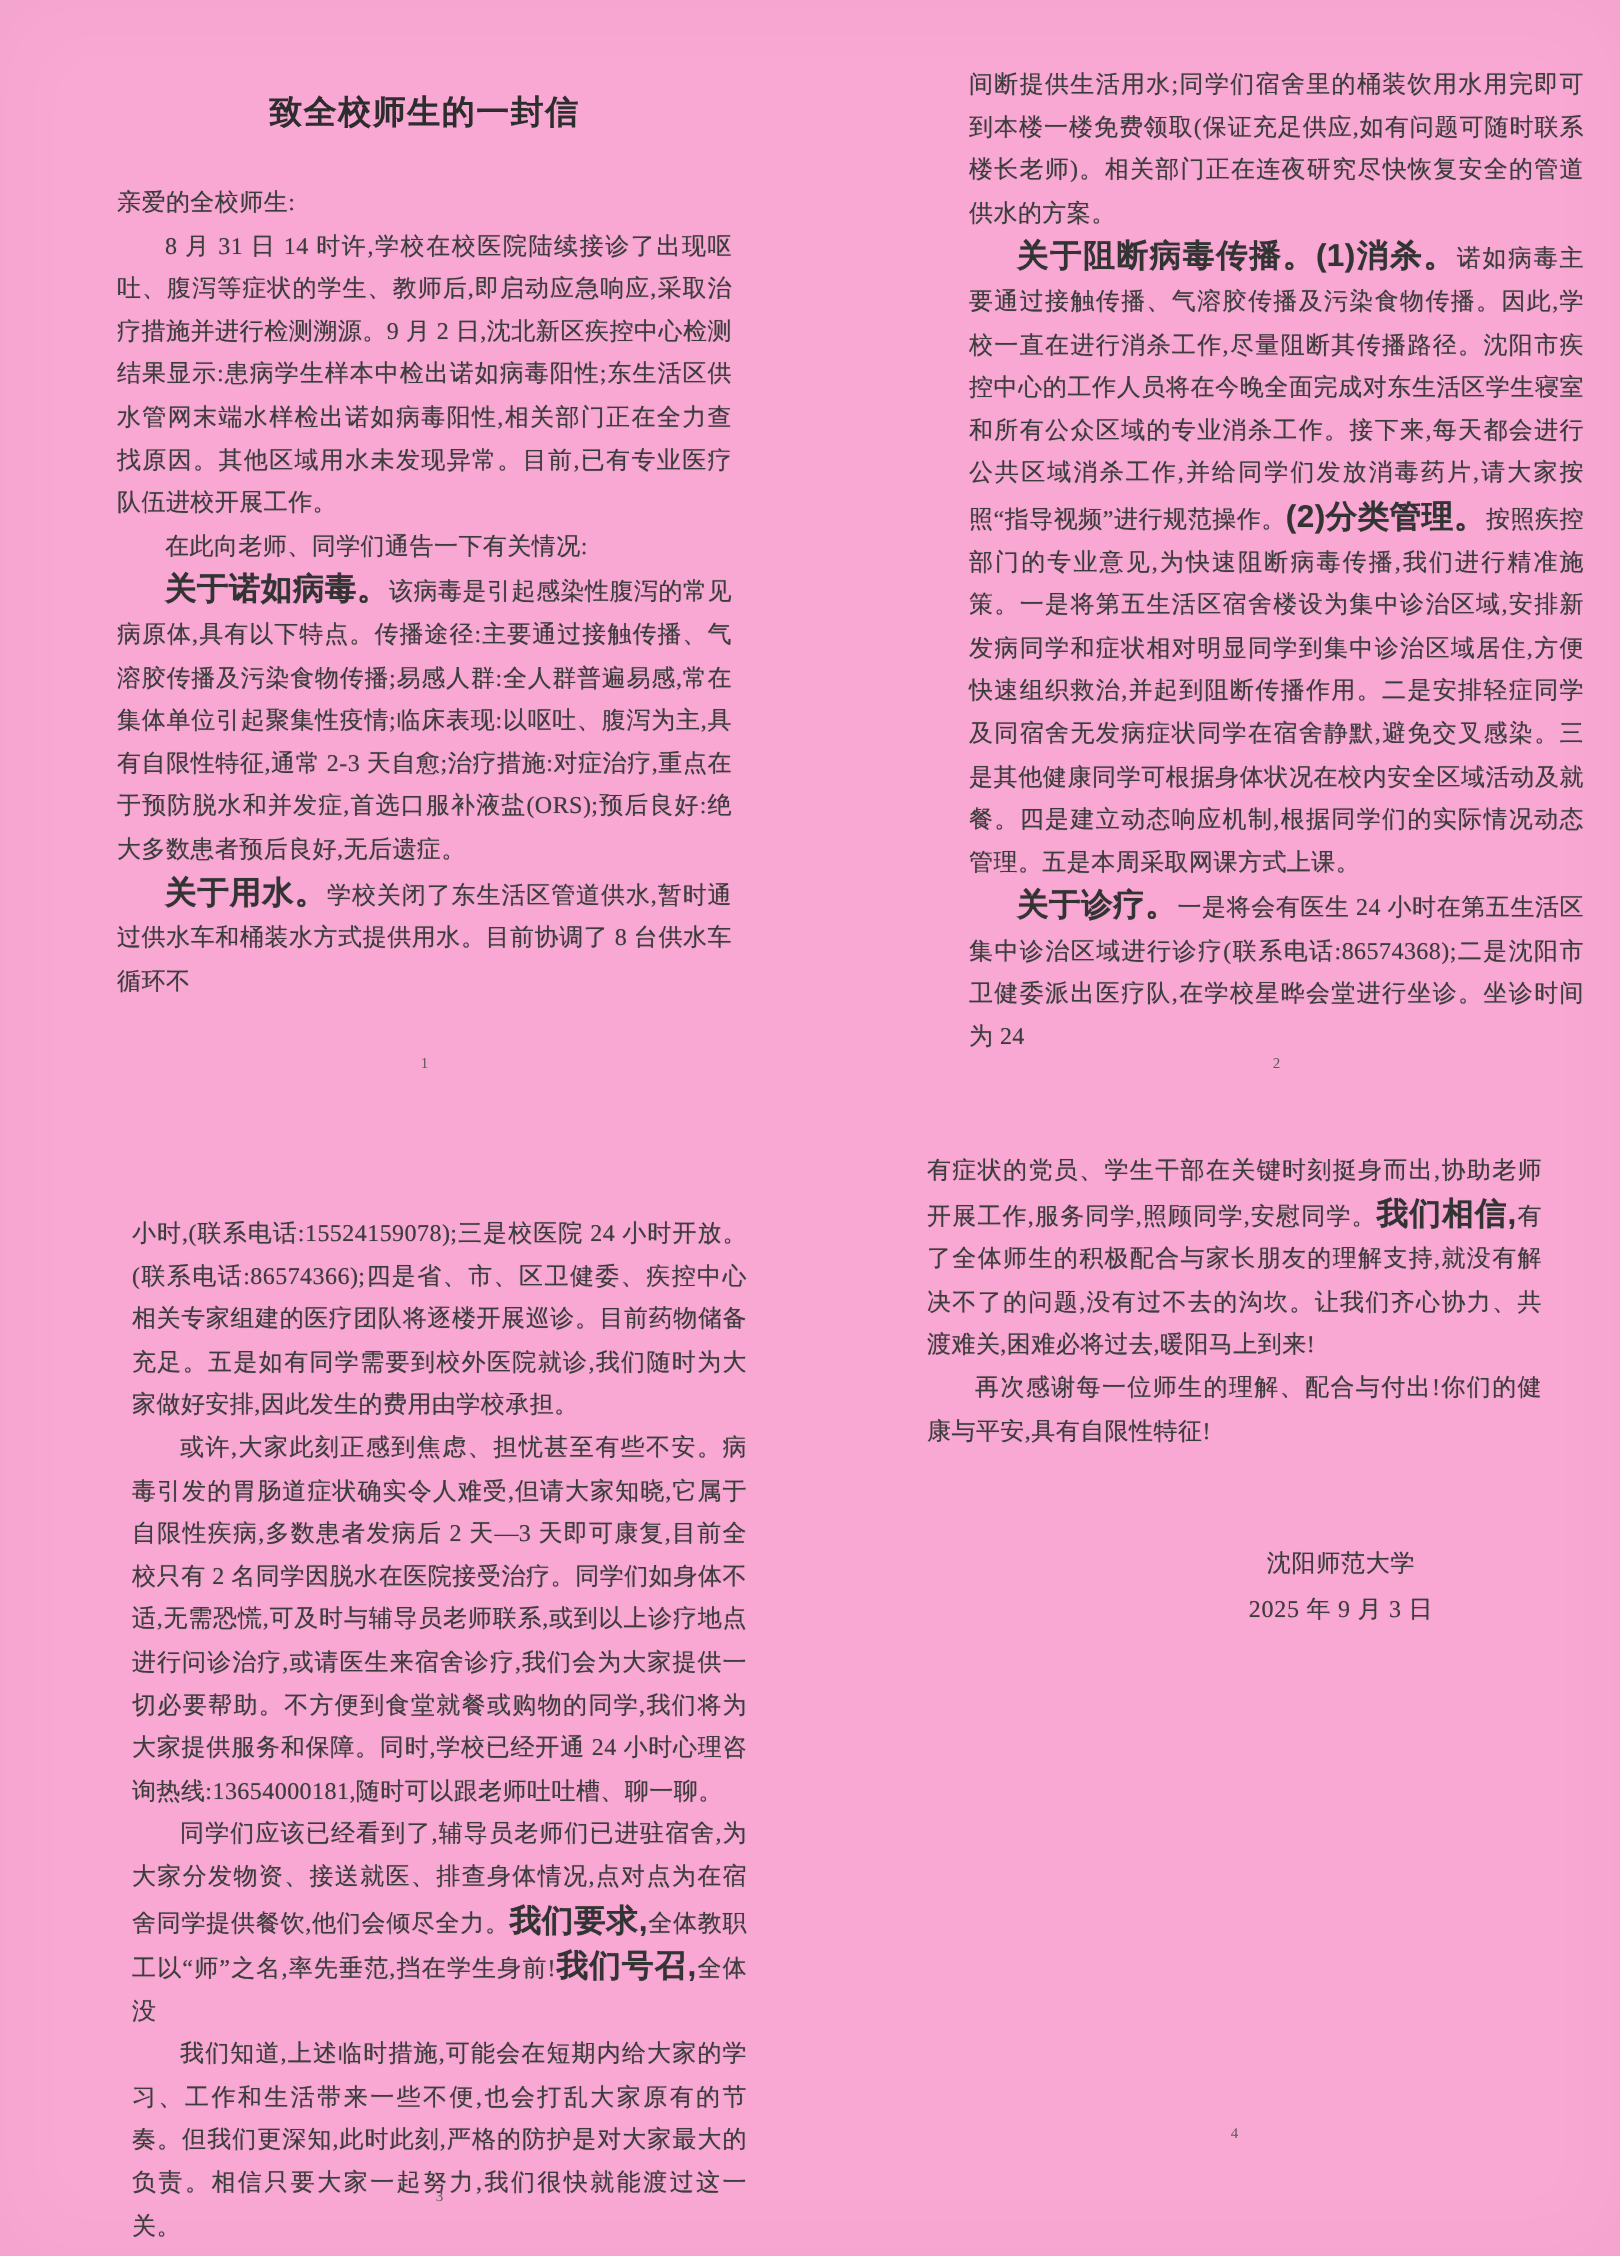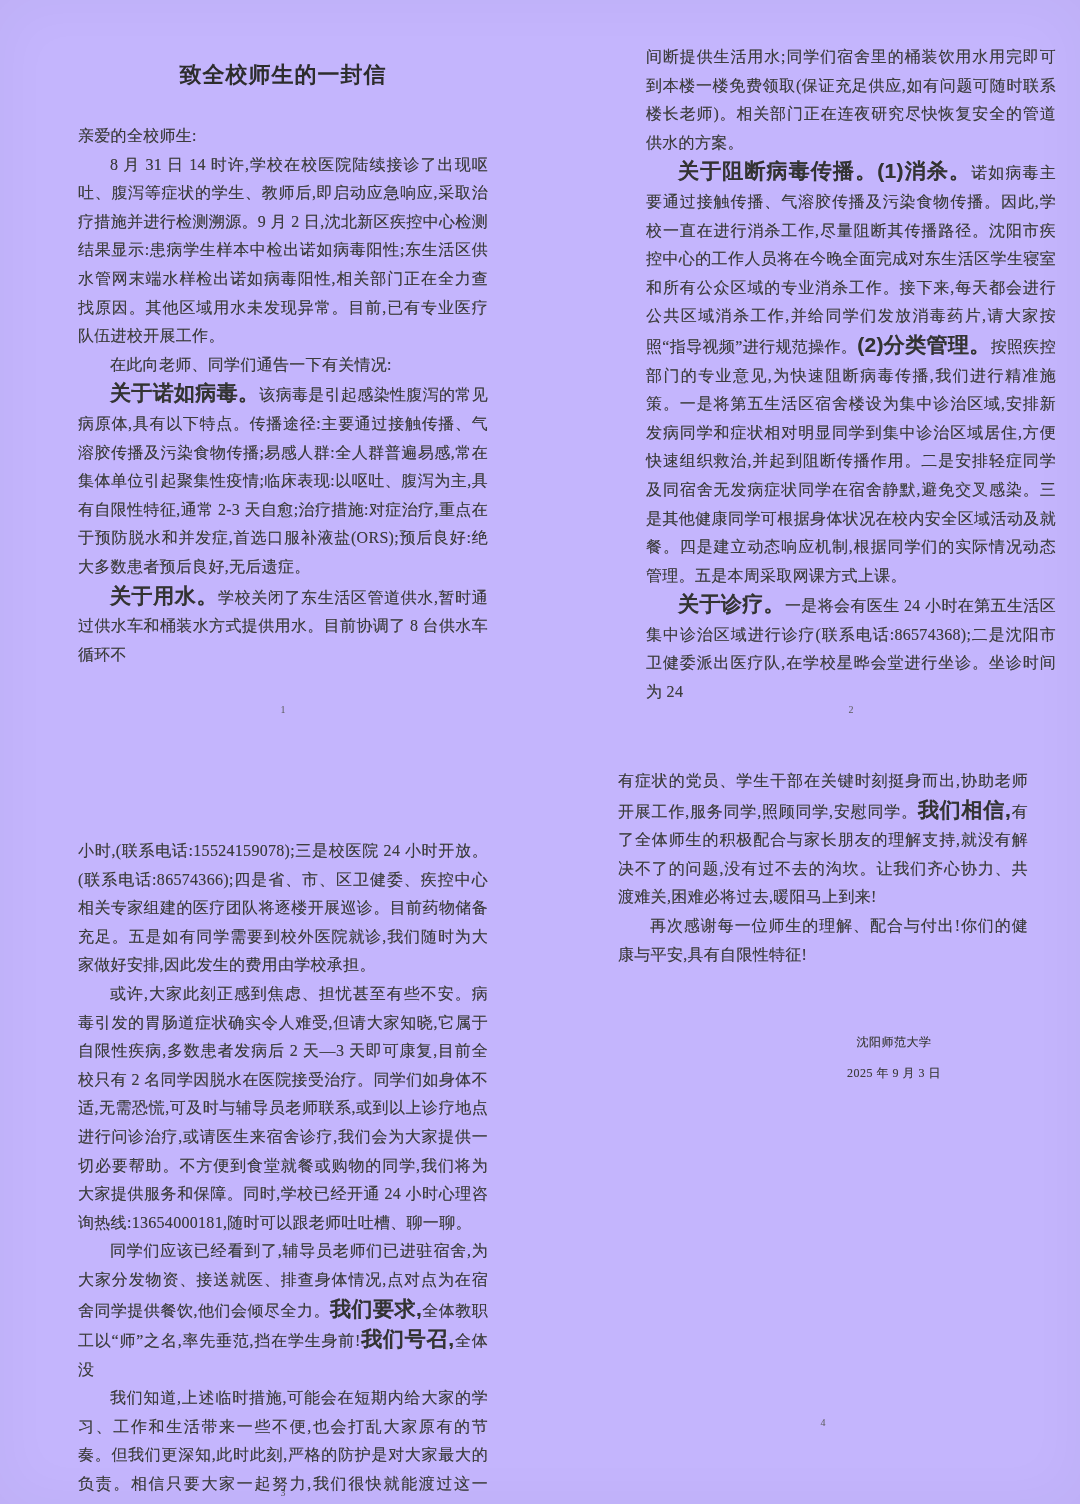--- a/index.html
+++ b/index.html
@@ -5,33 +5,33 @@
   html, body {
     margin: 0;
     padding: 0;
     background: #e8e8e8;
   }
   .canvas {
     position: relative;
     width: 1080px;
     height: 1504px;
     margin: 0 auto;
-    background: #c4b5fd;
+    background: #f9a8d4;
     box-shadow: inset 0 0 60px rgba(0,0,0,0.035);
     font-family: "Liberation Serif", "DejaVu Serif", serif;
     color: #3c3c3c;
     overflow: hidden;
   }
   .page {
     position: absolute;
     width: 410px;
   }
   #page-1 { left: 78px;  top: 60px;  height: 655px; }
   #page-2 { left: 646px; top: 43px;  height: 672px; }
-  #page-3 { left: 78px;  top: 809px; height: 661px; margin-top: 28px; }
+  #page-3 { left: 88px;  top: 809px; height: 661px; }
   #page-4 { left: 618px; top: 767px; height: 661px; }
 
   .title {
     font-size: 22px;
     font-weight: 700;
     color: #2d2d2d;
     text-align: center;
     margin: 0 0 32px 0;
     line-height: 30px;
     letter-spacing: 1px;
@@ -51,21 +51,21 @@
     font-size: 21px;
     color: #333;
   }
   .signature {
     margin: 58px 28px 0 auto;
     width: 212px;
     text-align: center;
   }
   .signature .sig-line {
     display: block;
-    font-size: 12px;
+    font-size: 16px;
     line-height: 31px;
     letter-spacing: 0.5px;
     text-shadow: 0 0 0.6px rgba(70,70,70,0.55);
   }
   .pagenum {
     position: absolute;
     bottom: 0;
     left: 0;
     right: 0;
     text-align: center;

